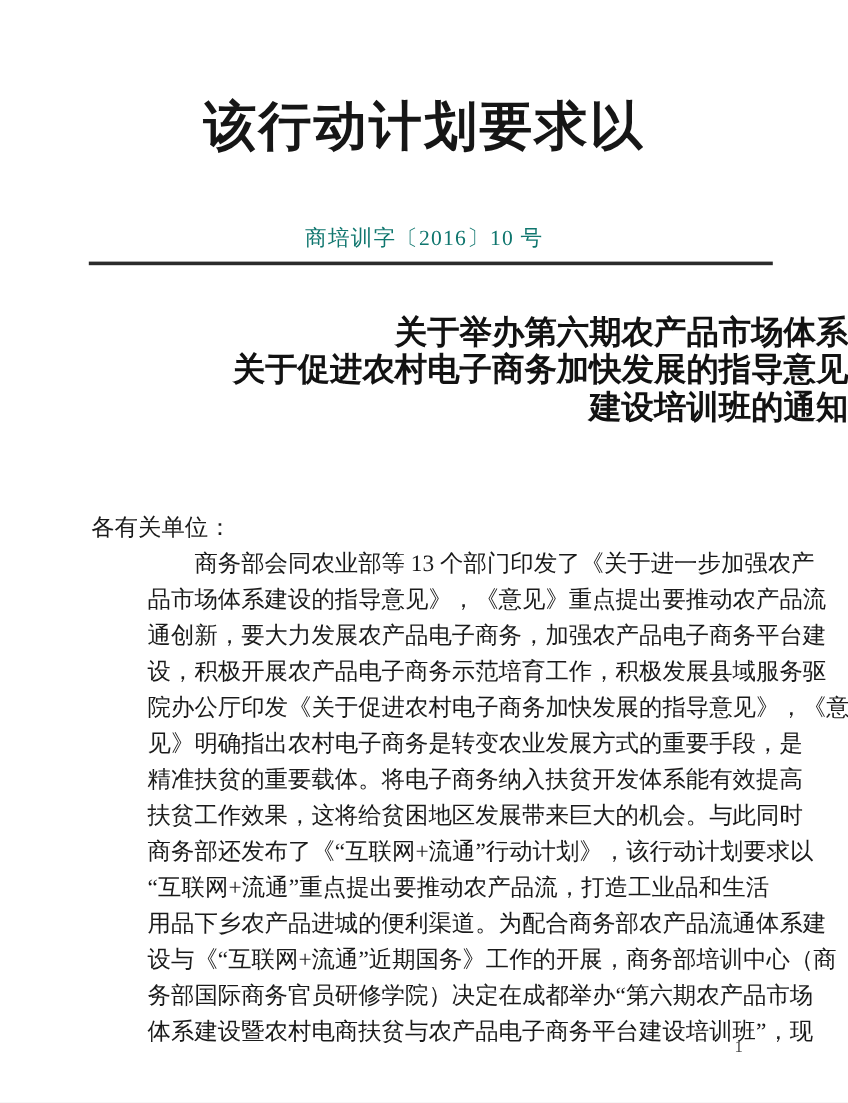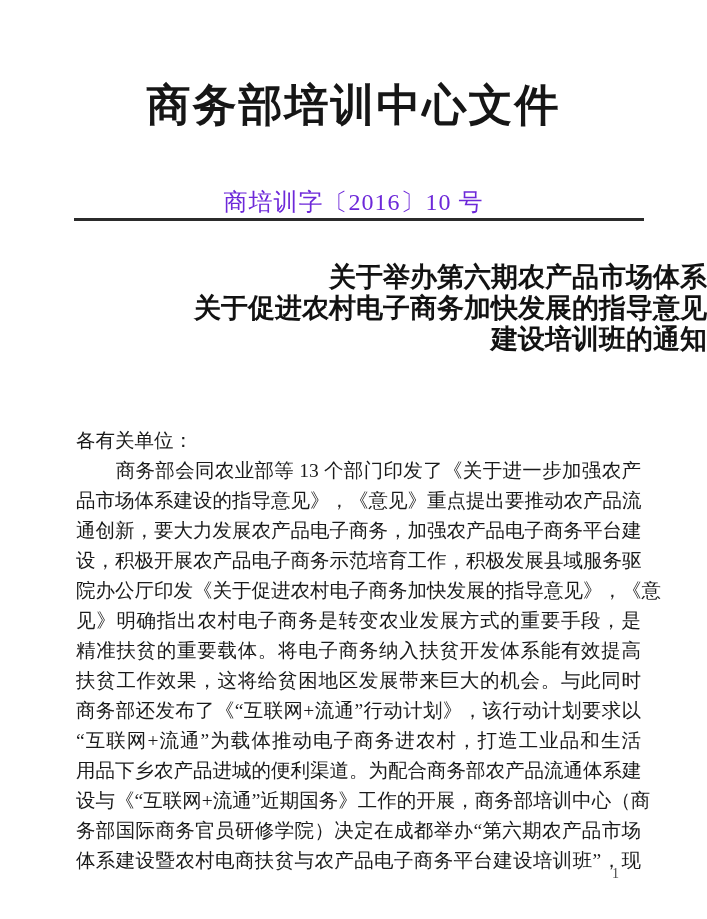--- a/index.html
+++ b/index.html
@@ -28,23 +28,23 @@
     letter-spacing: 2px;
     color: #161616;
     white-space: nowrap;
   }
   .doc-number {
     position: absolute;
     top: 186px;
     left: 0;
     width: 100%;
     text-align: center;
-    font-size: 24px;
+    font-size: 18px;
     letter-spacing: 1px;
-    color: #6d28d9;
+    color: #0f766e;
   }
   .header-divider {
     position: absolute;
     top: 218px;
     left: 74px;
     width: 570px;
     height: 3px;
     background: #2b2b2b;
   }
   .doc-title {
@@ -74,35 +74,36 @@
     text-align: left;
     height: 30px;
     margin-top: 40px;
   }
   .body-lines .body-line {
     height: 30px;
     text-align: justify;
     text-align-last: justify;
     text-justify: inter-ideograph;
     white-space: nowrap;
+    margin-left: 47px;
   }
   .page-number {
     position: absolute;
     top: 866px;
     left: 612px;
     font-size: 14px;
     color: #4a4a4a;
   }
 </style>
 </head>
 <body>
 
 <div class="page">
 
-  <div class="org-title">商务部培训中心文件</div>
+  <div class="org-title">该行动计划要求以</div>
 
   <div class="doc-number">商培训字〔2016〕10 号</div>
 
   <div class="header-divider"></div>
 
   <div class="doc-title">
       <div class="title-line">关于举办第六期农产品市场体系</div>
       <div class="title-line">关于促进农村电子商务加快发展的指导意见</div>
       <div class="title-line">建设培训班的通知</div>
     </div>
@@ -112,21 +113,21 @@
     <div class="body-lines">
         <div class="body-line">　　商务部会同农业部等 13 个部门印发了《关于进一步加强农产</div>
         <div class="body-line">品市场体系建设的指导意见》，《意见》重点提出要推动农产品流</div>
         <div class="body-line">通创新，要大力发展农产品电子商务，加强农产品电子商务平台建</div>
         <div class="body-line">设，积极开展农产品电子商务示范培育工作，积极发展县域服务驱</div>
         <div class="body-line">院办公厅印发《关于促进农村电子商务加快发展的指导意见》，《意</div>
         <div class="body-line">见》明确指出农村电子商务是转变农业发展方式的重要手段，是</div>
         <div class="body-line">精准扶贫的重要载体。将电子商务纳入扶贫开发体系能有效提高</div>
         <div class="body-line">扶贫工作效果，这将给贫困地区发展带来巨大的机会。与此同时</div>
         <div class="body-line">商务部还发布了《“互联网+流通”行动计划》，该行动计划要求以</div>
-        <div class="body-line">“互联网+流通”为载体推动电子商务进农村，打造工业品和生活</div>
+        <div class="body-line">“互联网+流通”重点提出要推动农产品流，打造工业品和生活</div>
         <div class="body-line">用品下乡农产品进城的便利渠道。为配合商务部农产品流通体系建</div>
         <div class="body-line">设与《“互联网+流通”近期国务》工作的开展，商务部培训中心（商</div>
         <div class="body-line">务部国际商务官员研修学院）决定在成都举办“第六期农产品市场</div>
         <div class="body-line">体系建设暨农村电商扶贫与农产品电子商务平台建设培训班”，现</div>
       </div>
   </div>
 
   <div class="page-number">1</div>
 
 </div>

